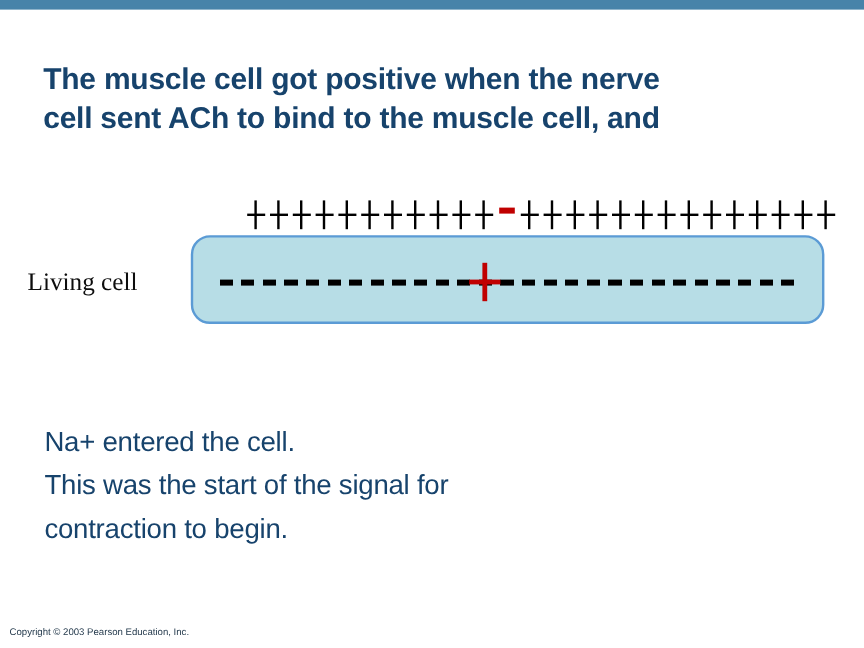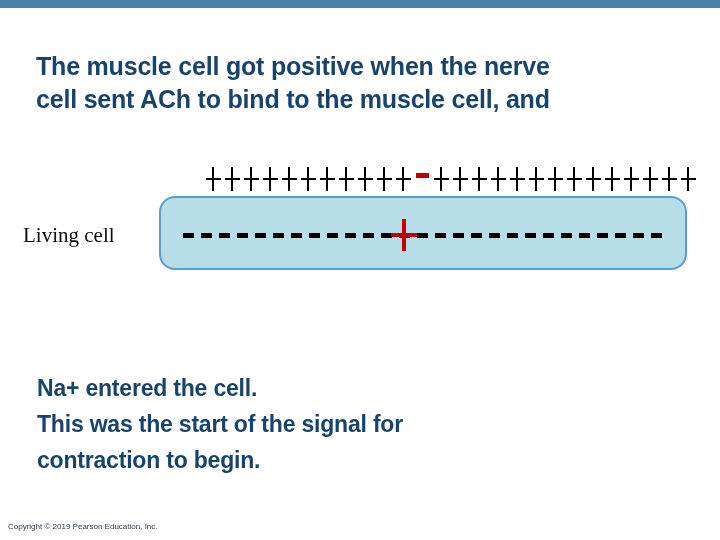--- a/index.html
+++ b/index.html
@@ -169,25 +169,24 @@
 
   
   #body-text {
     position: absolute;
     left: 37px;
     top: 350px;
     width: 620px;
     color: #17436c;
     font-family: "Liberation Sans", sans-serif;
     font-size: 23px;
-    font-weight: bold;
+    font-weight: normal;
     line-height: 36px;
     letter-spacing: -0.2px;
     white-space: pre-line;
-    margin-top: 20px;
   }
 
   
   #copyright {
     position: absolute;
     left: 8px;
     top: 521px;
     color: #1f3548;
     font-family: "Liberation Sans", sans-serif;
     font-size: 8px;
@@ -240,13 +239,13 @@
     <div id="inside-dashed-line"></div>
     <div id="inside-charge-plus"></div>
   </div>
 
 </div>
 
 <div id="body-text">Na+ entered the cell.
 This was the start of the signal for
 contraction to begin.</div>
 
-<div id="copyright">Copyright © 2019 Pearson Education, Inc.</div>
+<div id="copyright">Copyright © 2003 Pearson Education, Inc.</div>
 
 </body></html>

